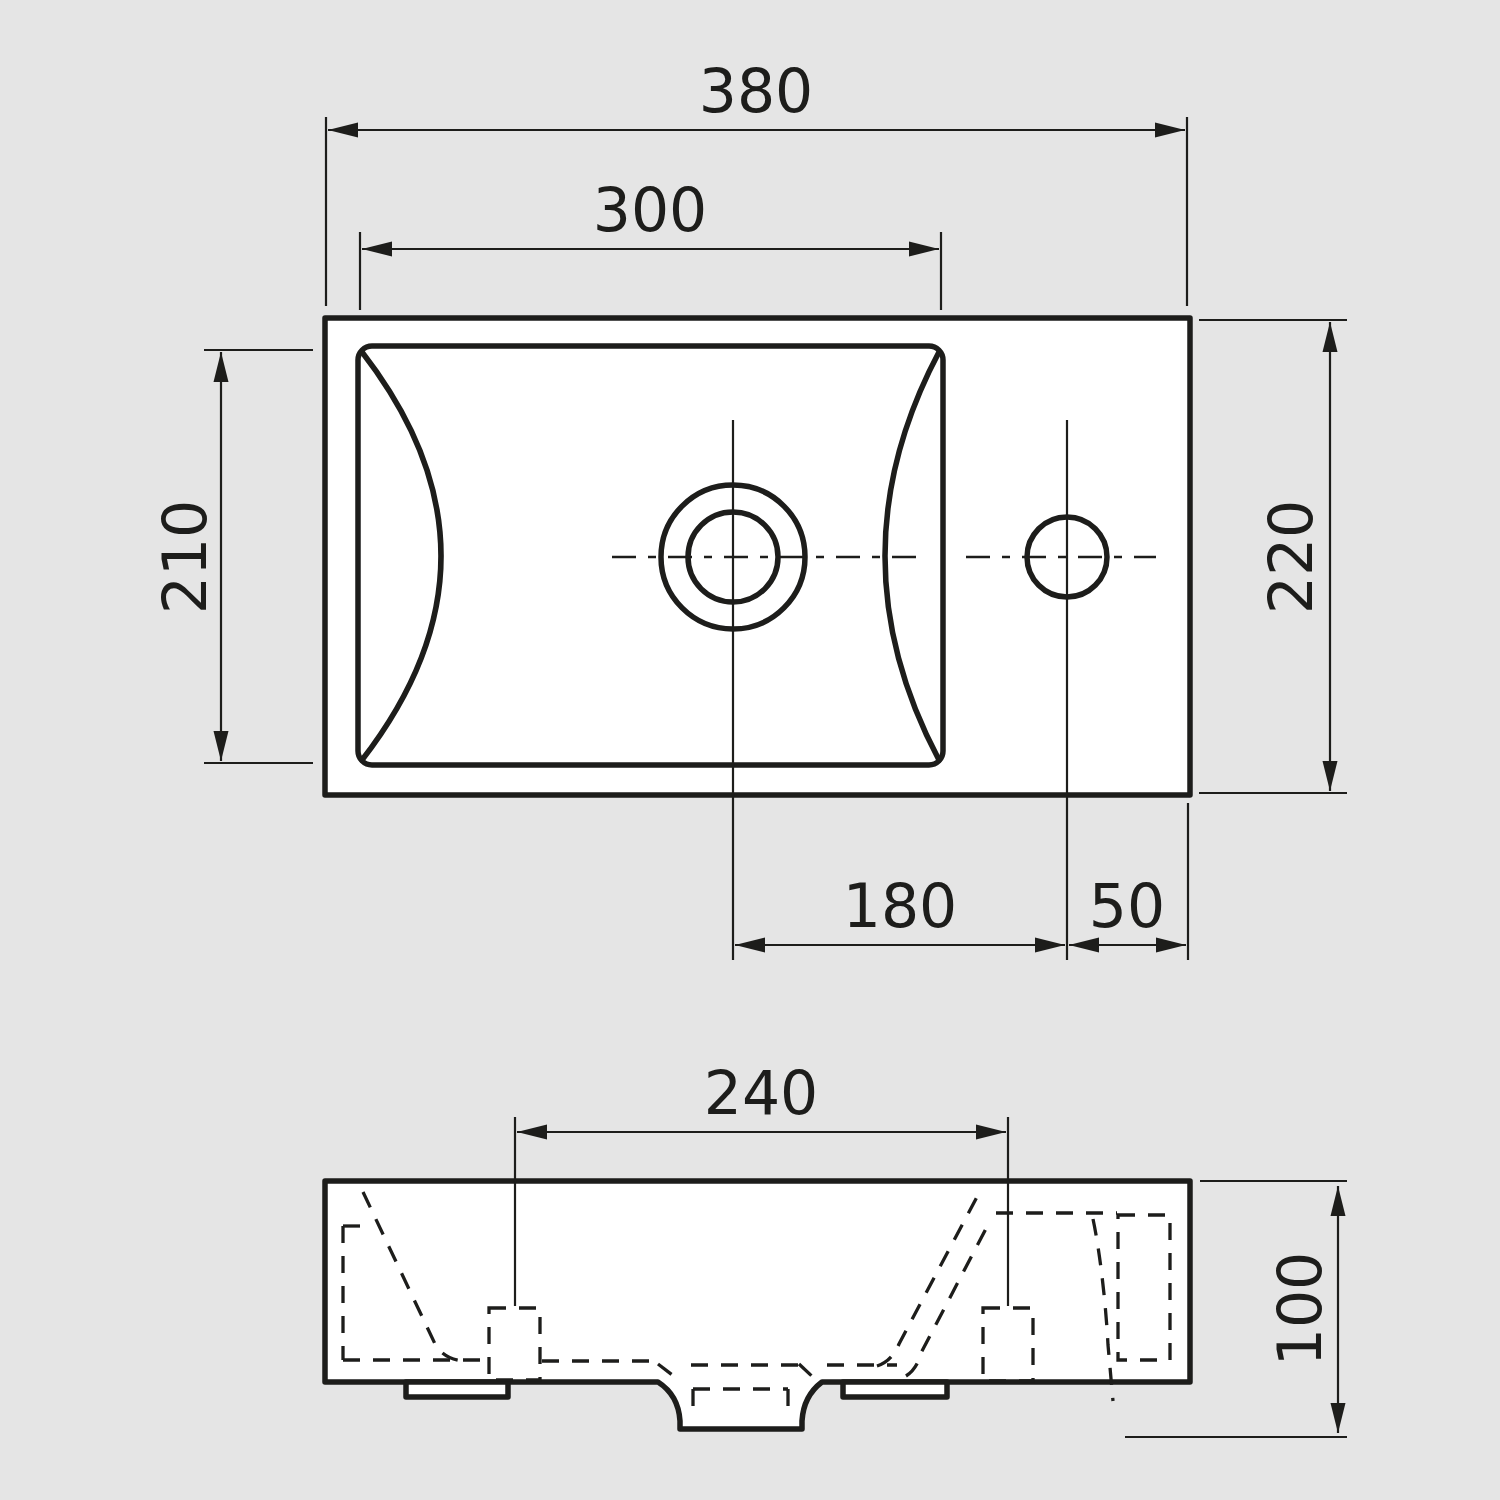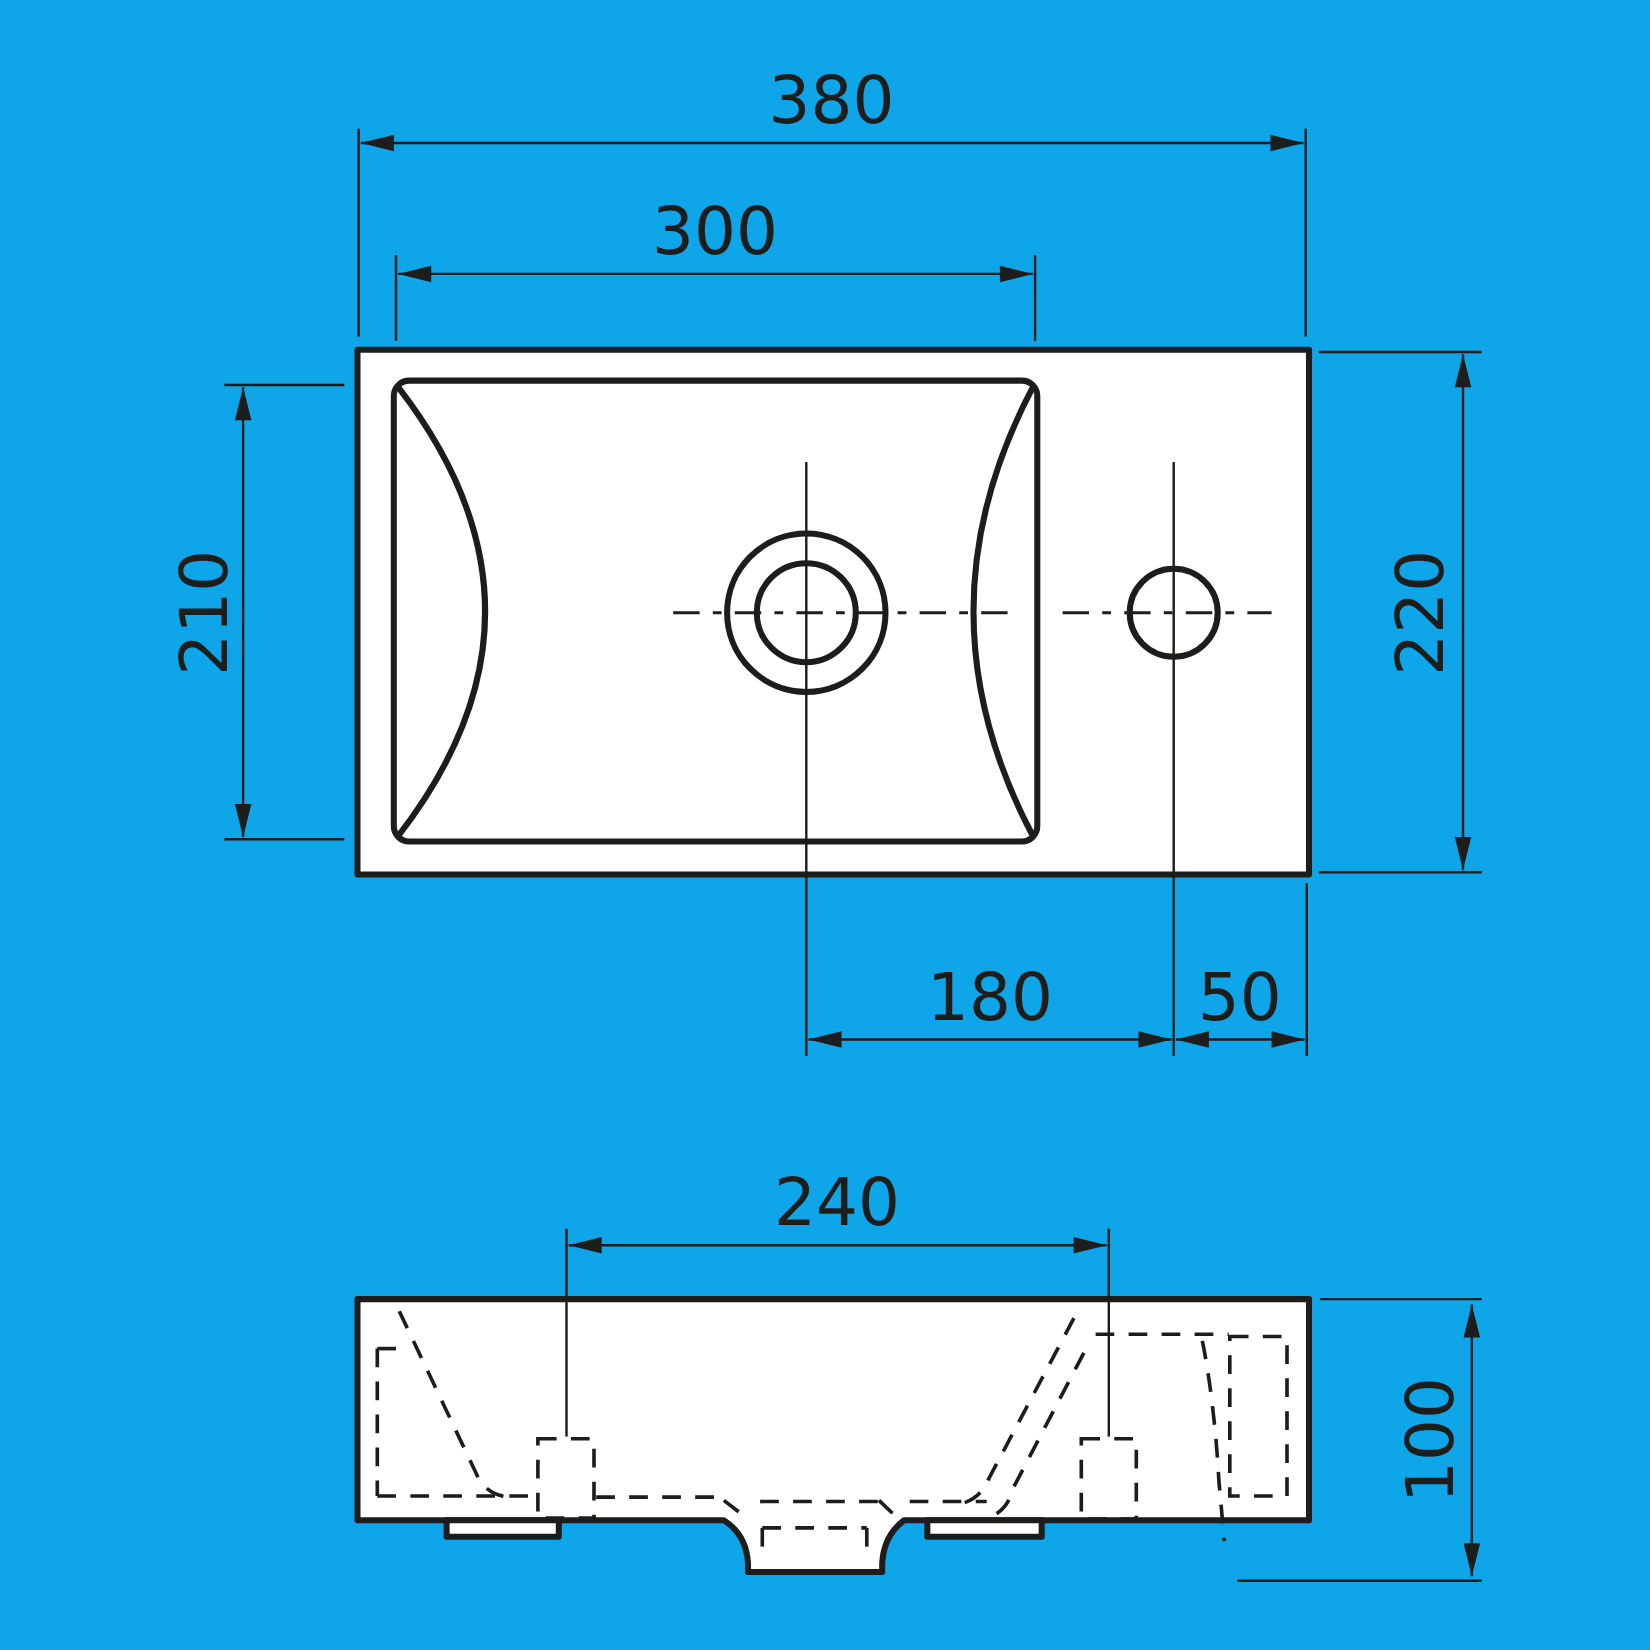--- a/index.html
+++ b/index.html
@@ -6,21 +6,21 @@
     margin: 0;
     padding: 0;
     background: #ffffff;
     width: 1500px;
     height: 1500px;
     font-family: "DejaVu Sans", sans-serif;
   }
   .canvas-wrap {
     width: 1500px;
     height: 1500px;
-    background: #0ea5e9;
+    background: #e5e5e5;
   }
   svg { display: block; }
   .outline {
     fill: #ffffff;
     stroke: #1d1d1b;
     stroke-width: 5.5;
     stroke-linejoin: round;
   }
   .outline-nofill {
     fill: none;

